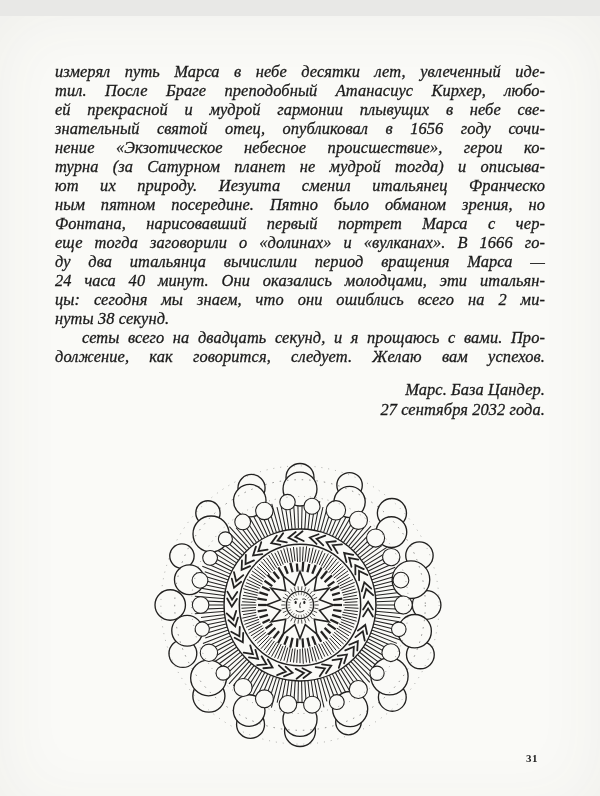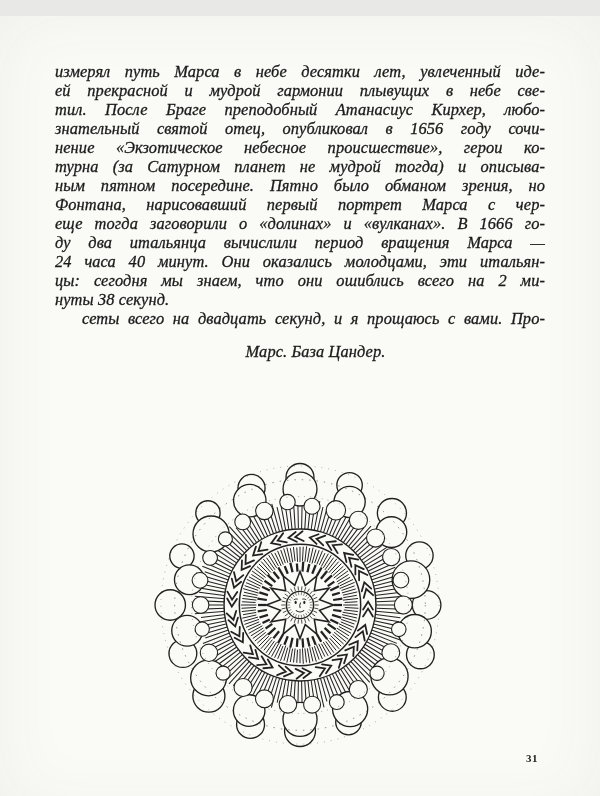--- a/index.html
+++ b/index.html
@@ -12,54 +12,57 @@
   .textblock{
     position:absolute;left:55px;top:46px;width:490px;
     font-style:italic;font-size:16.4px;line-height:19px;
     font-weight:500;letter-spacing:.1px;
     -webkit-text-stroke:.3px #1b1b1b;
   }
   .para .line{text-align:justify;text-align-last:justify;}
   .para1 .line:last-child{text-align-last:left;}
   .para2 .line:first-child{text-indent:27px;}
   .sig{margin-top:14px;padding-left:31px;line-height:19.6px;}
-  .sig .line{text-align:center;}
+  .sig .line{text-align:right;}
   .engraving{position:absolute;left:152px;top:441px;width:296px;height:296px;}
   .engraving svg{display:block;width:296px;height:296px;}
   .pagenum{
     position:absolute;top:736px;left:526px;
     font-size:11px;font-weight:700;font-style:normal;letter-spacing:.5px;
   }
 </style>
 </head>
 <body>
 
 <div class="page">
 
   <div class="textblock">
     <div class="para para1">
         <div class="line">измерял путь Марса в небе десятки лет, увлеченный иде-</div>
+        <div class="line">тил. После Браге преподобный Атанасиус Кирхер, любо-</div>
         <div class="line">ей прекрасной и мудрой гармонии плывущих в небе све-</div>
-        <div class="line">тил. После Браге преподобный Атанасиус Кирхер, любо-</div>
         <div class="line">знательный святой отец, опубликовал в 1656 году сочи-</div>
         <div class="line">нение «Экзотическое небесное происшествие», герои ко-</div>
         <div class="line">турна (за Сатурном планет не мудрой тогда) и описыва-</div>
+        <div class="line">ют их природу. Иезуита сменил итальянец Франческо</div>
         <div class="line">ным пятном посередине. Пятно было обманом зрения, но</div>
         <div class="line">Фонтана, нарисовавший первый портрет Марса с чер-</div>
         <div class="line">еще тогда заговорили о «долинах» и «вулканах». В 1666 го-</div>
         <div class="line">ду два итальянца вычислили период вращения Марса —</div>
         <div class="line">24 часа 40 минут. Они оказались молодцами, эти итальян-</div>
         <div class="line">цы: сегодня мы знаем, что они ошиблись всего на 2 ми-</div>
         <div class="line">нуты 38 секунд.</div>
       </div>
     <div class="para para2">
         <div class="line">сеты всего на двадцать секунд, и я прощаюсь с вами. Про-</div>
+        <div class="line">должение, как говорится, следует. Желаю вам успехов.</div>
       </div>
     <div class="sig">
         <div class="line">Марс. База Цандер.</div>
+        <div class="line">27 сентября 2032 года.</div>
       </div>
   </div>
 
   <div class="engraving">
     <svg id="engraving" viewBox="-150 -150 300 300">
         <line x1="75.38220895719132" y1="0" x2="102.74046119727427" y2="0" stroke="#222120" stroke-width="1.05"></line>
         <line x1="77.88775741836618" y1="3.264464249178134" x2="104.4915071924931" y2="4.379491731163889" stroke="#222120" stroke-width="1.05"></line>
         <line x1="76.67501974047214" y1="6.438581300198731" x2="105.20747932484389" y2="8.83451887348433" stroke="#222120" stroke-width="1.05"></line>
         <line x1="74.94453531118863" y1="9.467696563794867" x2="101.71457749818579" y2="12.849539354254313" stroke="#222120" stroke-width="1.05"></line>
         <line x1="74.39323140824534" y1="12.582673255944245" x2="100.62677585810911" y2="17.019745176459587" stroke="#222120" stroke-width="1.05"></line>

